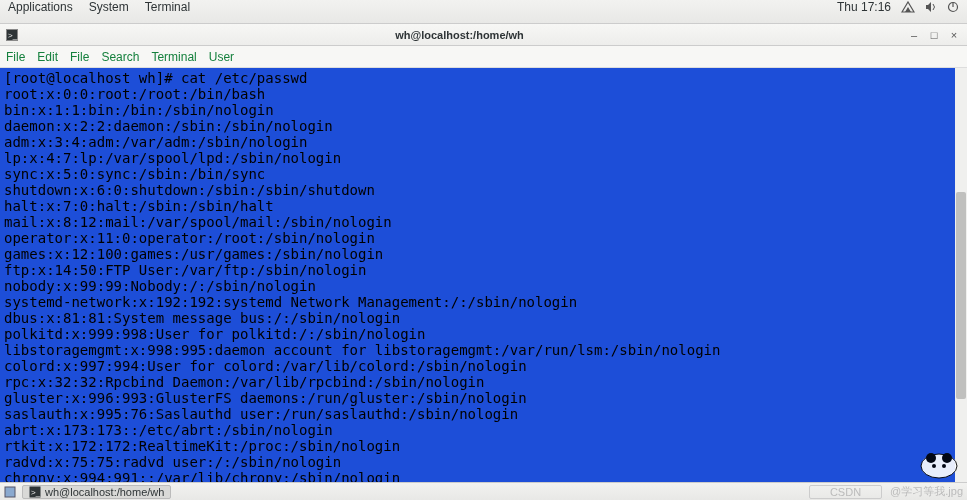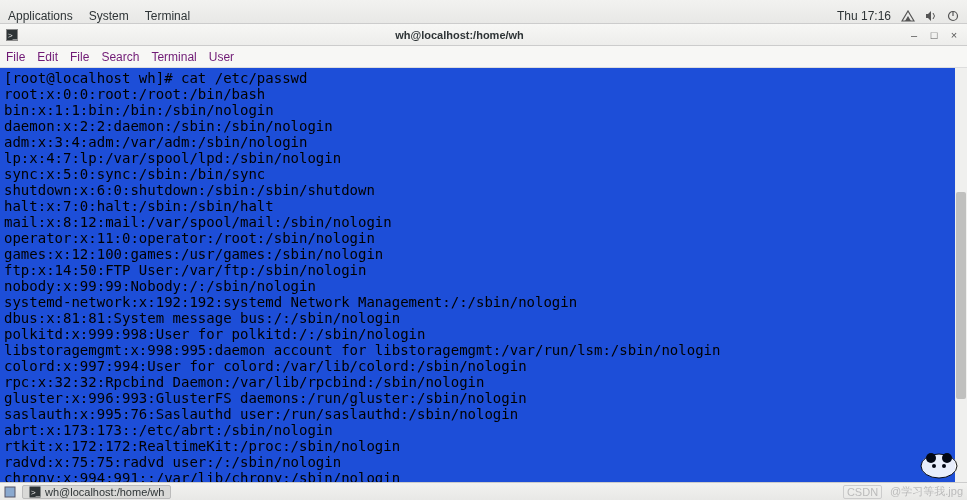--- a/index.html
+++ b/index.html
@@ -1,28 +1,28 @@
 <!DOCTYPE html>
 <html><head>
 <meta charset="utf-8">
 <style>
 * { margin: 0; padding: 0; box-sizing: border-box; }
 body { font-family: sans-serif; font-size: 12px; background: #fff; width: 967px; height: 500px; overflow: hidden; position: relative; }
 
-.top-panel { height: 24px; background: linear-gradient(#f2f2f0, #e8e8e6); border-bottom: 1px solid #ccc; display: flex; align-items: flex-end; padding: 0 8px; color: #2e3436; }
+.top-panel { height: 24px; background: linear-gradient(#f2f2f0, #e8e8e6); border-bottom: 1px solid #ccc; display: flex; align-items: flex-start; padding: 0 8px; color: #2e3436; }
 .top-panel .menus { display: flex; gap: 16px; }
 .top-panel .menus span { cursor: pointer; }
 .top-panel .right { margin-left: auto; display: flex; align-items: center; gap: 10px; }
 .tri-icon { display: inline-block; width: 14px; height: 12px; }
 
 .titlebar { height: 22px; background: linear-gradient(#f7f7f5, #ededeb); border-bottom: 1px solid #ccc; display: flex; align-items: center; padding: 0 6px; color: #555; font-size: 11px; }
 .titlebar .title { flex: 1; text-align: center; font-weight: bold; color: #2e3436; }
 .titlebar .win-btn { width: 14px; text-align: center; cursor: pointer; color: #555; margin-left: 6px; }
 
-.menubar { height: 22px; background: #f7f7f5; border-bottom: 1px solid #ddd; display: flex; align-items: center; padding: 0 6px; gap: 12px; color: #701a75; font-size: 12px; }
+.menubar { height: 22px; background: #f7f7f5; border-bottom: 1px solid #ddd; display: flex; align-items: center; padding: 0 6px; gap: 12px; color: #15803d; font-size: 12px; }
 .menubar span { cursor: pointer; }
 
 .terminal-body { background: #1d4ed8; color: #000; font-family: "DejaVu Sans Mono","Liberation Mono",monospace; font-size: 14px; line-height: 16px; padding: 2px 4px; height: 414px; position: relative; overflow: hidden; white-space: pre; }
 .terminal-body .scrollbar { position: absolute; right: 0; top: 0; width: 12px; height: 100%; background: #f0f0ee; }
 .terminal-body .scrollbar .thumb { position: absolute; left: 1px; width: 10px; top: 30%; height: 50%; background: #c0c0be; border-radius: 2px; }
 
 .bottom-panel { position: absolute; left: 0; bottom: 0; height: 18px; width: 100%; background: linear-gradient(#f2f2f0, #e8e8e6); border-top: 1px solid #ccc; display: flex; align-items: center; padding: 0 4px; gap: 6px; font-size: 11px; color: #2e3436; }
 .bottom-panel .task { background: #d9d9d7; border: 1px solid #bbb; border-radius: 2px; padding: 0 6px; display: flex; align-items: center; gap: 4px; height: 14px; }
 .bottom-panel .right { margin-left: auto; display: flex; align-items: center; gap: 8px; color: #999; }
 .mini-icon { width: 12px; height: 12px; display: inline-block; }
@@ -136,16 +136,16 @@
   <div class="task">
     <span class="mini-icon">
       <svg viewBox="0 0 12 12">
           <rect x="0.5" y="0.5" width="11" height="11" fill="#2e3436"></rect>
           <text x="2" y="9" font-size="8" fill="#eee">&gt;_</text>
         </svg>
     </span>
     <span>wh@localhost:/home/wh</span>
   </div>
   <div class="right">
-    <span style="border:1px solid #ccc;padding:0 3px;border-radius:2px;color:#bbb">CSDN</span>
+    <span style="border:1px solid #ccc;padding:0 20px;border-radius:2px;color:#bbb">CSDN</span>
     <span style="color:#bbb">@学习等我.jpg</span>
   </div>
 </div>
 
 </body></html>

